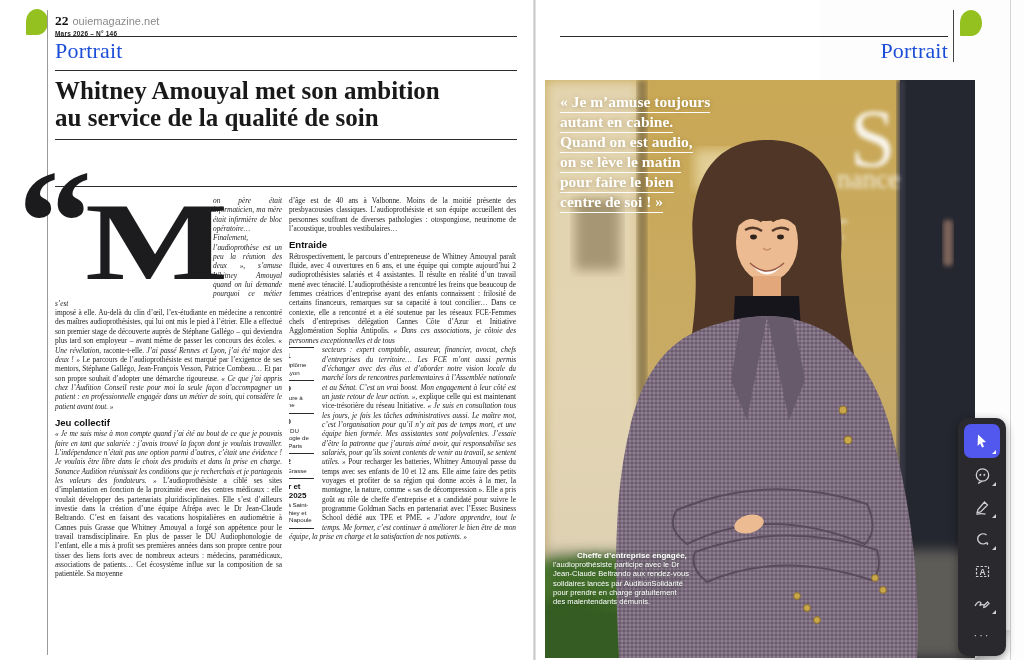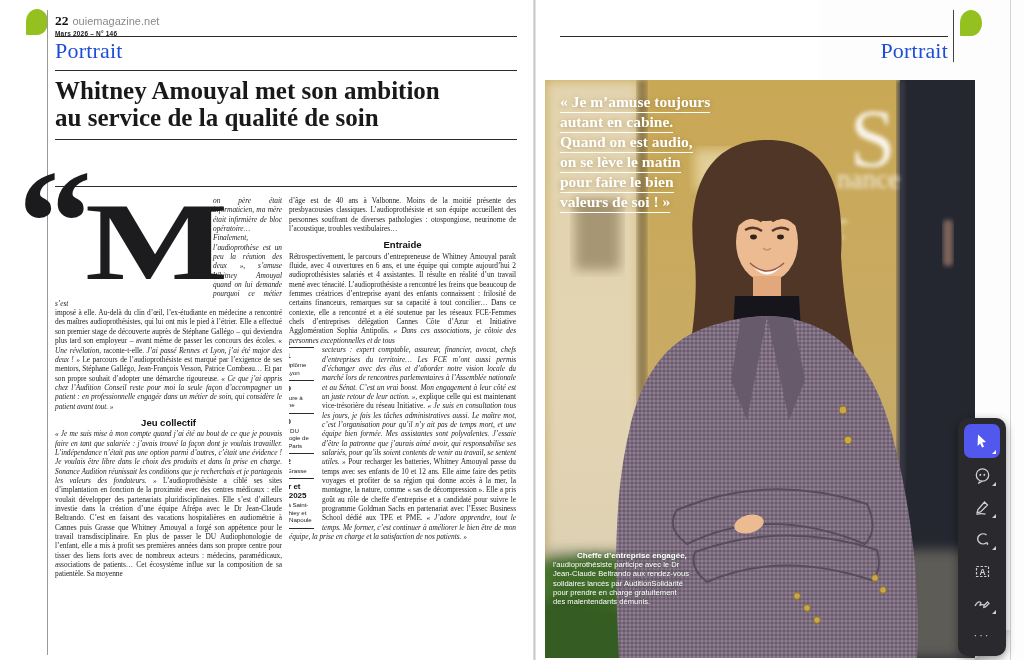--- a/index.html
+++ b/index.html
@@ -31,21 +31,21 @@
   .col{position:absolute;top:196px;height:462px;overflow:hidden;text-align:justify;
        font-size:7.4px;line-height:9.35px;color:#242424;letter-spacing:-0.05px;}
   .col1{left:55px;width:227px;}
   .col2{left:289px;width:227px;}
   .it{font-style:italic;}
   .dropM{float:left;width:158px;height:95px;}
   .dropM span{display:block;font-weight:700;font-size:110px;line-height:92px;color:#1c1c1e;
        margin-left:30px;transform:scaleX(1.38);transform-origin:0 0;}
   .opening{font-style:italic;}
   .subhead{font-family:"Liberation Sans",sans-serif;font-weight:700;font-size:9.6px;color:#111;
-       margin:7px 0 2px;text-align:center;}
+       margin:7px 0 2px;text-align:left;}
   p.body-p{margin:0;}
 
   .timeline{float:left;width:64px;margin:2px 8px 2px -39px;font-family:"Liberation Sans",sans-serif;
        text-align:center;color:#222;background:#fff;}
   .tl-item{border-top:1px solid #2a2a2a;padding:3px 1px 4px;}
   .tl-item:last-child{border-bottom:1px solid #2a2a2a;}
   .tl-year{font-weight:700;font-size:8px;color:#111;line-height:9px;}
   .tl-label{font-size:6.2px;line-height:7.4px;margin-top:1px;}
 
   
@@ -229,21 +229,21 @@
       </g>
     </svg>
   </div>
 
   <div class="pullquote">
     <span class="pq-line">« Je m’amuse toujours</span><br>
     <span class="pq-line">autant en cabine.</span><br>
     <span class="pq-line">Quand on est audio,</span><br>
     <span class="pq-line">on se lève le matin</span><br>
     <span class="pq-line">pour faire le bien</span><br>
-    <span class="pq-line">valeurs de soi ! »</span>
+    <span class="pq-line">centre de soi ! »</span>
   </div>
 
   <div class="caption"><b>Cheffe d’entreprise engagée,</b><span> l’audioprothésiste participe avec le Dr Jean-Claude Beltrando aux rendez-vous solidaires lancés par AuditionSolidarité pour prendre en charge gratuitement des malentendants démunis.</span></div>
 
   <div class="page-edge"></div>
   <div class="curl"></div>
 
   <div class="toolbar">
     <div class="tool active">
       <span>

